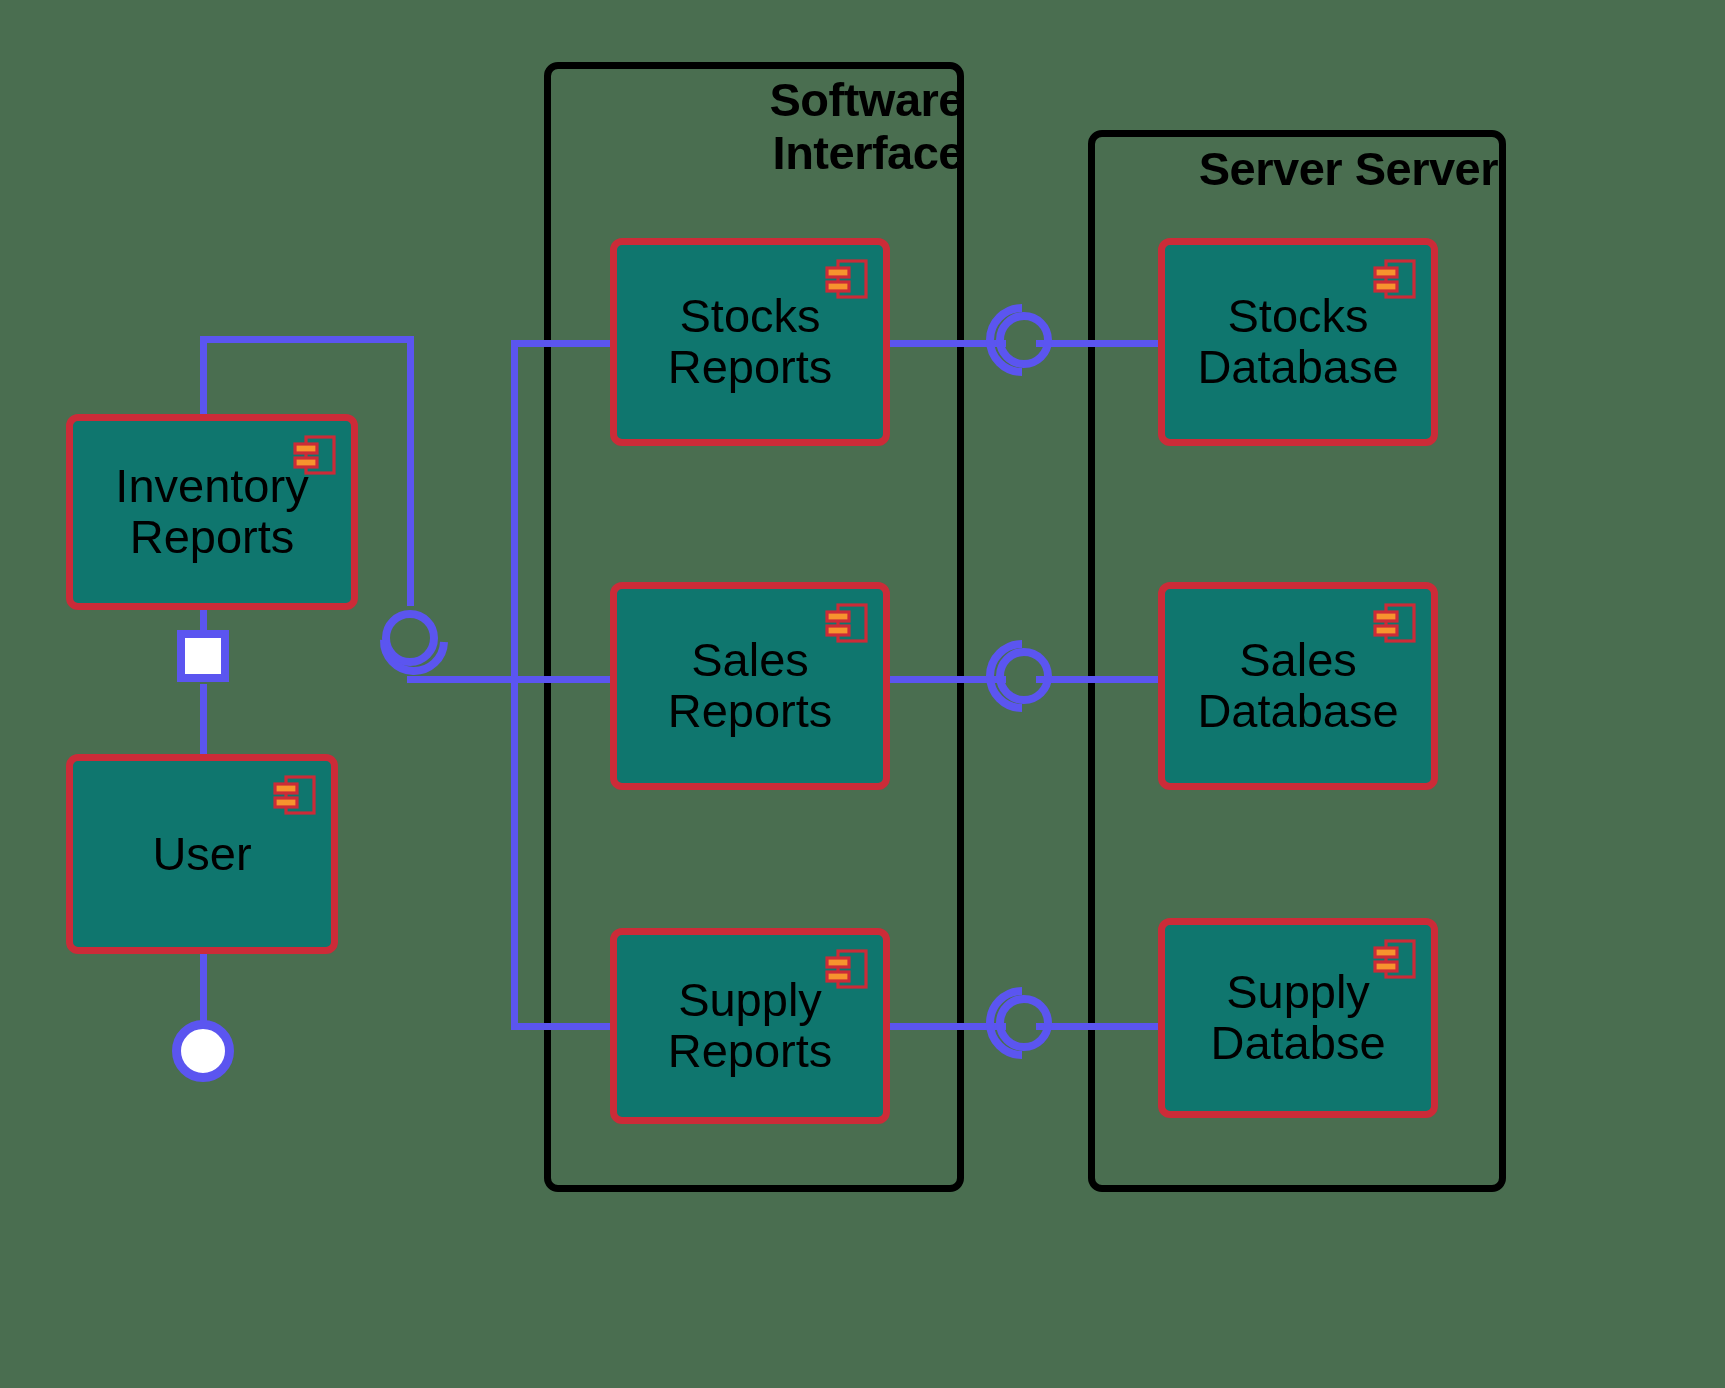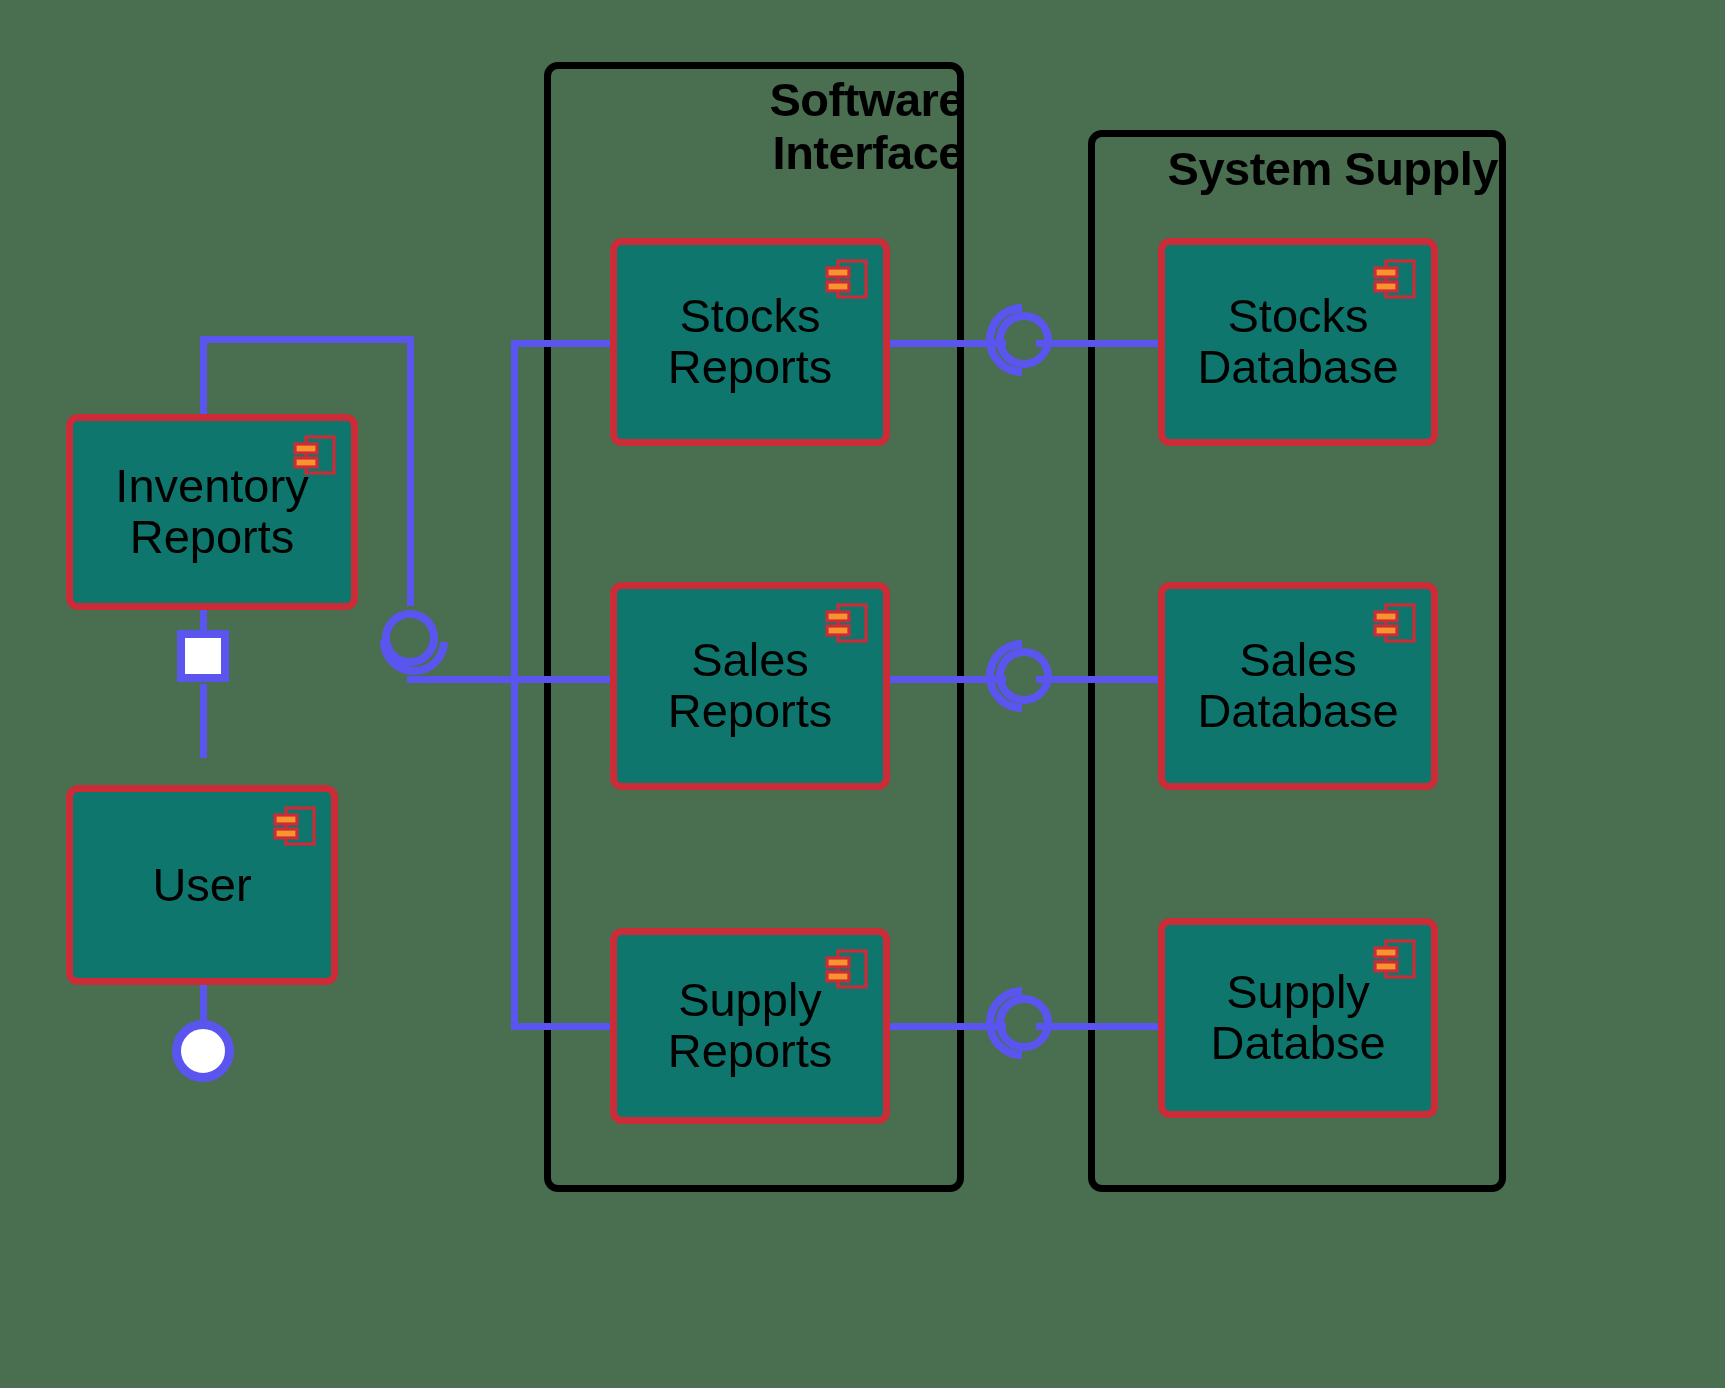--- a/index.html
+++ b/index.html
@@ -89,21 +89,21 @@
 </head>
 <body>
 
 <div id="stage">
 
   <div class="container" style="left:544px;top:62px;width:420px;height:1130px;"></div>
   <div class="container-title" style="left:574px;top:74px;width:390px;font-size:47px;">Software
 Interface</div>
 
   <div class="container" style="left:1088px;top:130px;width:418px;height:1062px;"></div>
-  <div class="container-title" style="left:1108px;top:143px;width:390px;font-size:47px;">System Supply</div>
+  <div class="container-title" style="left:1108px;top:143px;width:390px;font-size:47px;">Server Server</div>
 
   <div class="wire v" style="left:200px;top:336px;height:84px;"></div>
   <div class="wire h" style="left:200px;top:336px;width:214px;"></div>
   <div class="wire v" style="left:407px;top:336px;height:270px;"></div>
 
   <div class="wire h" style="left:407px;top:676px;width:200px;"></div>
 
   <div class="wire v" style="left:511px;top:340px;height:690px;"></div>
 
   <div class="wire h" style="left:511px;top:340px;width:168px;"></div>
@@ -132,21 +132,21 @@
       <svg width="44" height="44" viewBox="0 0 44 44">
         <rect x="13" y="4" width="28" height="36" fill="none" stroke="#cc2b38" stroke-width="3.2"></rect>
         <rect x="2" y="11" width="22" height="9" fill="#f7942e" stroke="#cc2b38" stroke-width="3.2"></rect>
         <rect x="2" y="25" width="22" height="9" fill="#f7942e" stroke="#cc2b38" stroke-width="3.2"></rect>
       </svg>
     </span>
     <span class="component-label">Inventory
 Reports</span>
   </div>
 
-  <div class="component" style="left:66px;top:754px;width:272px;height:200px;margin-top:31px;">
+  <div class="component" style="left:66px;top:754px;width:272px;height:200px;">
     <span class="comp-icon">
       <svg width="44" height="44" viewBox="0 0 44 44">
         <rect x="13" y="4" width="28" height="36" fill="none" stroke="#cc2b38" stroke-width="3.2"></rect>
         <rect x="2" y="11" width="22" height="9" fill="#f7942e" stroke="#cc2b38" stroke-width="3.2"></rect>
         <rect x="2" y="25" width="22" height="9" fill="#f7942e" stroke="#cc2b38" stroke-width="3.2"></rect>
       </svg>
     </span>
     <span class="component-label">User</span>
   </div>
 

